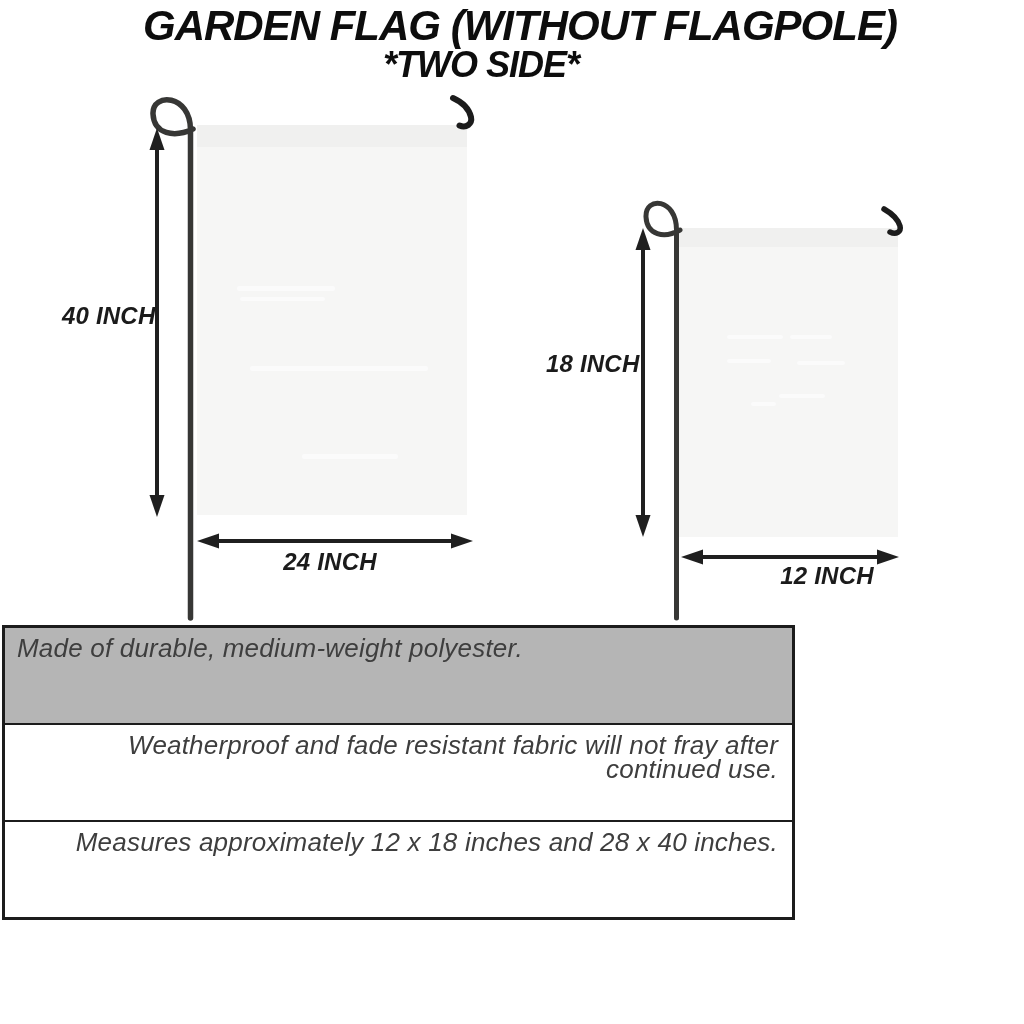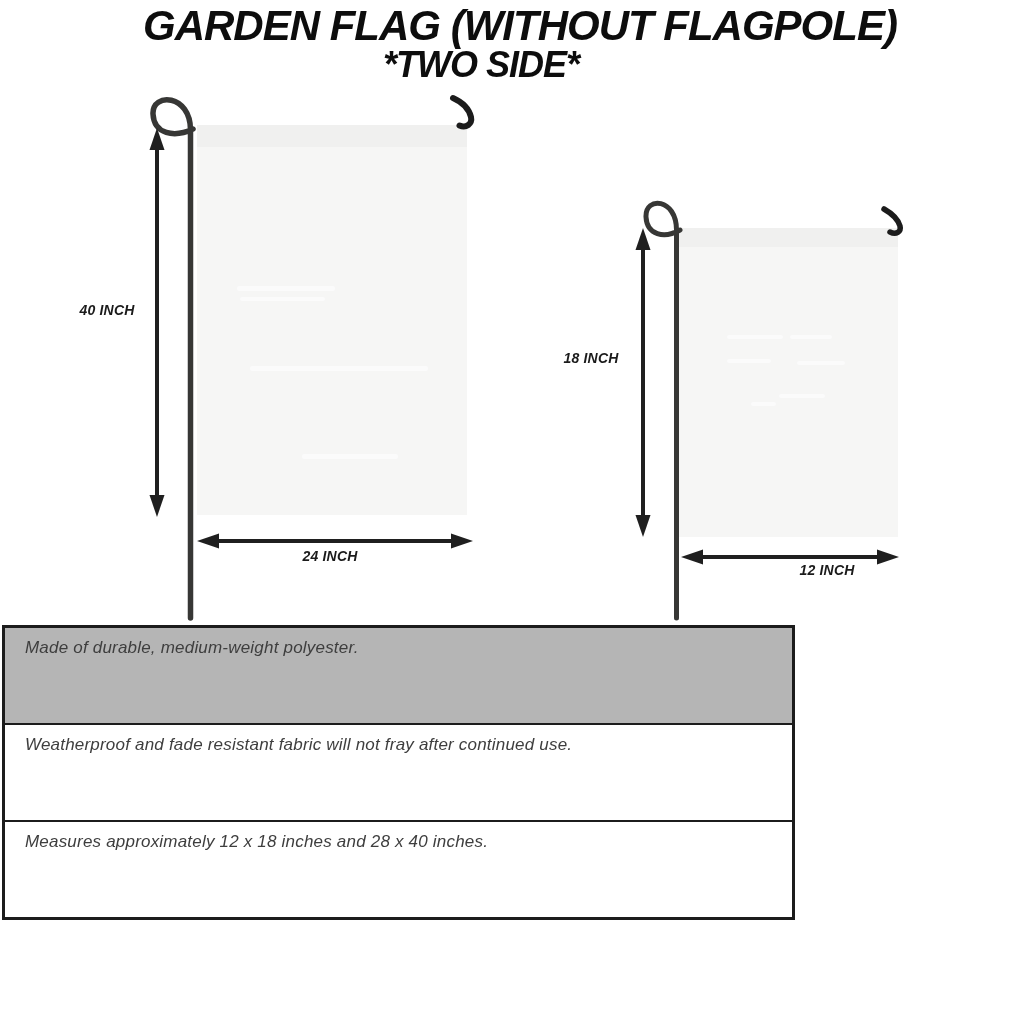--- a/index.html
+++ b/index.html
@@ -28,42 +28,42 @@
   .diagram-svg{position:absolute;left:0;top:0;width:1024px;height:1024px;}
   .flag-rect{fill:var(--flag-fill,#f6f6f5);}
   .flag-sleeve{fill:var(--flag-sleeve,#f0f0ef);}
   .pole-path{fill:none;stroke:var(--pole,#373735);stroke-width:5.5;stroke-linecap:round;}
   .hook-path{fill:none;stroke:#1c1c1c;stroke-width:6;stroke-linecap:round;}
   .arrow-line{stroke:var(--arrow,#1f1f1f);stroke-width:4;}
   .arrow-head{fill:var(--arrow,#1f1f1f);}
   .ghost{fill:#ffffff;opacity:.55;}
 
   .dim-label{
-    position:absolute;font-size:14px;font-weight:700;letter-spacing:.2px;
+    position:absolute;font-size:24px;font-weight:700;letter-spacing:.2px;
     color:var(--label-text,#1b1b1b);text-align:center;white-space:nowrap;
   }
   .lbl-40{left:62px;top:302px;width:90px;}
   .lbl-28{left:270px;top:548px;width:120px;}
   .lbl-18{left:546px;top:350px;width:90px;}
   .lbl-12{left:767px;top:562px;width:120px;}
 
   
   .spec-table{
     position:absolute;left:2px;top:625px;width:793px;height:295px;
     border:3px solid var(--table-border,#1c1c1c);
     display:flex;flex-direction:column;box-sizing:border-box;background:#fff;
   }
   .spec-row{
     flex:1;box-sizing:border-box;
-    padding:8px 14px 0 20px;
-    font-size:17px;line-height:24px;font-weight:400;letter-spacing:.2px;
+    padding:8px 14px 0 12px;
+    font-size:26px;line-height:24px;font-weight:400;letter-spacing:.2px;
     color:var(--table-text,#3e3e3e);
     background:var(--plain-row,#ffffff);
   }
-  .spec-row + .spec-row{border-top:2.5px solid var(--table-border,#1c1c1c);}
+  .spec-row + .spec-row{border-top:2.5px solid var(--table-border,#1c1c1c);text-align:right;}
   .spec-row.shaded{background:var(--shaded-row,#b5b5b5);}
 </style>
 </head>
 <body>
 
 <div class="canvas">
 
   <h1 class="title-line1">GARDEN FLAG (WITHOUT FLAGPOLE)</h1>
   <h2 class="title-line2">*TWO SIDE*</h2>
 

